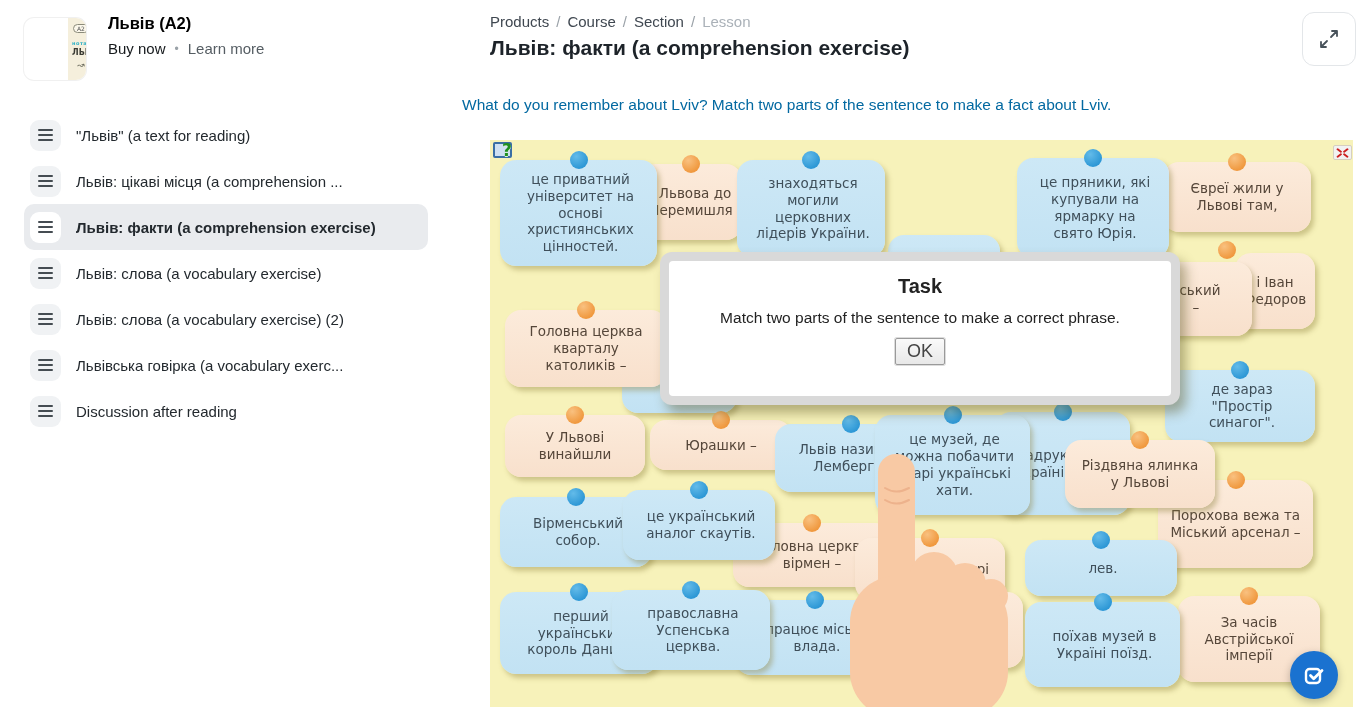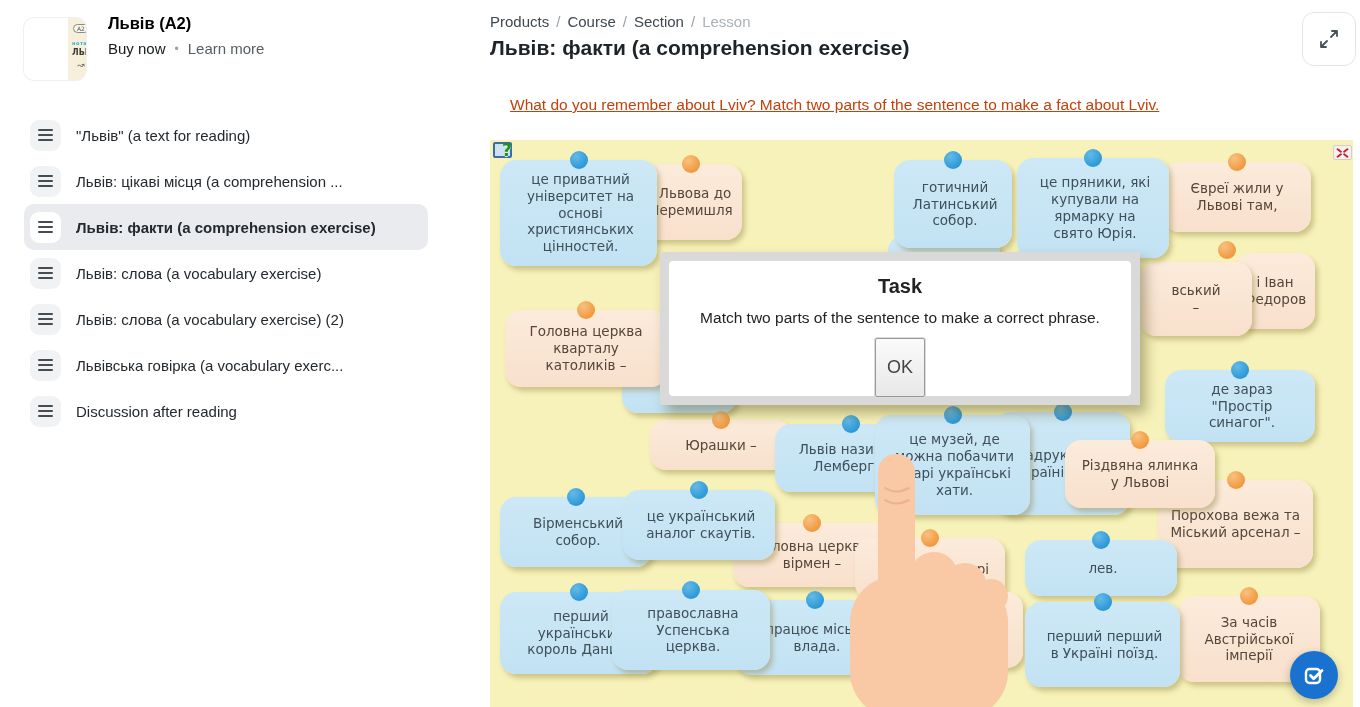--- a/index.html
+++ b/index.html
@@ -35,21 +35,21 @@
   .burger::before,.burger::after{content:"";position:absolute;left:0;width:15px;height:2.2px;background:#454c52;border-radius:1px;}
   .burger::before{top:-5px}.burger::after{top:5px}
   .slabel{font-size:15px;color:#23292e;white-space:nowrap;}
   .srow.active .slabel{font-weight:700;}
   
   #crumbs{left:490px;top:13px;font-size:15px;display:flex;gap:7px;}
   #crumbs .c{color:#3f4750;cursor:pointer;}
   #crumbs .sl{color:#9aa1a8;}
   #crumbs .cur{color:#aab1b8;}
   #page-title{left:490px;top:36px;font-size:21px;font-weight:700;color:#1d2329;}
-  #instruction{left:510px;top:96px;font-size:15.5px;color:#c2410c;text-decoration:underline;}
+  #instruction{left:462px;top:96px;font-size:15.5px;color:#0369a1;}
   #expand-btn{left:1302px;top:12px;width:52px;height:52px;border-radius:12px;background:#fff;
               border:1px solid #e3e6e9;display:flex;align-items:center;justify-content:center;cursor:pointer;}
   
   #stage{left:490px;top:140px;width:863px;height:567px;background:#f7f2ba;overflow:hidden;font-family:"DejaVu Sans",sans-serif;}
   .card{position:absolute;border-radius:16px;display:flex;align-items:center;justify-content:center;
         text-align:center;padding:8px 12px;box-sizing:border-box;font-size:13.5px;line-height:1.25;
         box-shadow:3px 4px 5px rgba(140,128,60,.4);cursor:grab;}
   .card.blue{background:linear-gradient(#cde8f6,#c2e2f3);color:#3f4f5a;padding-left:16px;}
   .card.peach{background:linear-gradient(#fcebdb,#f8e0cc);color:#554639;}
   .card .txt{white-space:pre-line;}
@@ -61,28 +61,28 @@
   .dot.o{background:radial-gradient(circle at 35% 30%,#f9c180,#f0993f 70%);}
   #free-dot{left:728px;top:101px;width:18px;height:18px;border-radius:50%;z-index:3;
             background:radial-gradient(circle at 35% 30%,#f9c180,#f0993f 70%);}
   
   #help-icon{left:3px;top:2px;width:24px;height:26px;z-index:5;cursor:pointer;}
   #help-icon .pg{position:absolute;left:0;top:0;width:15px;height:12px;background:#cfe0f2;border:2px solid #3a6ea5;border-radius:2px;}
   #help-icon .q{position:absolute;left:9px;top:-2px;font-size:17px;font-weight:700;color:#1f8f1f;text-shadow:0 1px 0 #d9efd9;}
   #collapse-icon{left:843px;top:5px;width:17px;height:13px;background:#f2f2f2;border:1px solid #d6cfc0;border-radius:2px;
                  z-index:5;display:flex;align-items:center;justify-content:center;cursor:pointer;}
   
-  #modal{left:170px;top:112px;width:480px;height:153px;background:#d9d9d9;border-radius:0;padding:9px;
+  #modal{left:170px;top:112px;width:520px;height:153px;background:#d9d9d9;border-radius:12px;padding:9px;
          box-sizing:border-box;z-index:20;box-shadow:6px 8px 12px rgba(95,88,40,.45);}
   #modal .inner{background:#fff;width:100%;height:100%;border-radius:4px;display:flex;flex-direction:column;
                 align-items:center;font-family:"Liberation Sans",sans-serif;}
   #modal .mtitle{margin-top:14px;font-size:20px;font-weight:700;color:#222;}
   #modal .mmsg{margin-top:11px;font-size:15.5px;color:#222;}
   #ok-btn{margin-top:11px;font-size:18px;color:#444;background:linear-gradient(#fafafa,#e8e8e8);
-          border:1px solid #9a9a9a;box-shadow:0 0 0 1px #dcdcdc;border-radius:2px;padding:18px 11px;cursor:pointer;
+          border:1px solid #9a9a9a;box-shadow:0 0 0 1px #dcdcdc;border-radius:2px;padding:2px 11px;cursor:pointer;
           font-family:"Liberation Sans",sans-serif;}
   
   #hand{left:348px;top:308px;width:180px;height:270px;z-index:15;pointer-events:none;}
   
   #fab{left:1290px;top:651px;width:48px;height:48px;border-radius:50%;background:#1a72d0;z-index:40;
        display:flex;align-items:center;justify-content:center;box-shadow:0 3px 8px rgba(0,0,0,.25);cursor:pointer;}
 </style>
 </head>
 <body>
 
@@ -186,23 +186,23 @@
   </div>
 
   <div class="card blue" style="left:10px;top:20px;width:157px;height:106px;z-index:3">
       <span class="dot b"></span>
       <span class="txt">це приватний університет на основі християнських цінностей.</span>
     </div>
   <div class="card peach" style="left:150px;top:24px;width:102px;height:76px;z-index:2">
       <span class="dot o"></span>
       <span class="txt">і Львова до Перемишля</span>
     </div>
-  <div class="card blue" style="left:404px;top:20px;width:118px;height:88px;z-index:2">
-      <span class="dot b"></span>
-      <span class="txt">готичний Латинський собор.</span>
+  <div class="card blue" style="left:247px;top:20px;width:148px;height:97px;z-index:2">
+      <span class="dot b"></span>
+      <span class="txt">знаходяться могили церковних лідерів України.</span>
     </div>
   <div class="card blue" style="left:527px;top:18px;width:152px;height:100px;z-index:3">
       <span class="dot b"></span>
       <span class="txt">це пряники, які купували на ярмарку на свято Юрія.</span>
     </div>
   <div class="card peach" style="left:673px;top:22px;width:148px;height:70px;z-index:2">
       <span class="dot o"></span>
       <span class="txt">Євреї жили у Львові там,</span>
     </div>
   <div class="card blue" style="left:398px;top:95px;width:112px;height:70px;z-index:1">
@@ -215,20 +215,24 @@
   <div class="card peach" style="left:745px;top:113px;width:80px;height:76px;z-index:1">
       <span class="txt">і Іван Федоров</span>
     </div>
   <div class="abs" id="free-dot"></div>
   <div class="card peach" style="left:15px;top:170px;width:162px;height:77px;z-index:2">
       <span class="dot o"></span>
       <span class="txt">Головна церква кварталу католиків –</span>
     </div>
   <div class="card blue tl" style="left:132px;top:205px;width:115px;height:68px;z-index:1">
       <span class="txt">га</span>
+    </div>
+  <div class="card peach" style="left:15px;top:275px;width:140px;height:62px;z-index:2">
+      <span class="dot o"></span>
+      <span class="txt">У Львові винайшли</span>
     </div>
   <div class="card peach" style="left:160px;top:280px;width:142px;height:50px;z-index:2">
       <span class="dot o"></span>
       <span class="txt">Юрашки –</span>
     </div>
   <div class="card blue" style="left:285px;top:284px;width:152px;height:68px;z-index:2">
       <span class="dot b"></span>
       <span class="txt">Львів називали Лембергом</span>
     </div>
   <div class="card blue" style="left:385px;top:275px;width:155px;height:100px;z-index:3">
@@ -283,21 +287,21 @@
       <span class="dot b"></span>
       <span class="txt">працює міська влада.</span>
     </div>
   <div class="card peach ra" style="left:408px;top:452px;width:125px;height:76px;z-index:1">
       <span class="txt">ква
 у
 и –</span>
     </div>
   <div class="card blue" style="left:535px;top:462px;width:155px;height:85px;z-index:2">
       <span class="dot b"></span>
-      <span class="txt">перший перший в Україні поїзд.</span>
+      <span class="txt">поїхав музей в Україні поїзд.</span>
     </div>
   <div class="card peach" style="left:688px;top:456px;width:142px;height:86px;z-index:1">
       <span class="dot o"></span>
       <span class="txt">За часів Австрійської імперії</span>
     </div>
 
   <div class="abs" id="modal">
     <div class="inner">
       <div class="mtitle">Task</div>
       <div class="mmsg">Match two parts of the sentence to make a correct phrase.</div>

